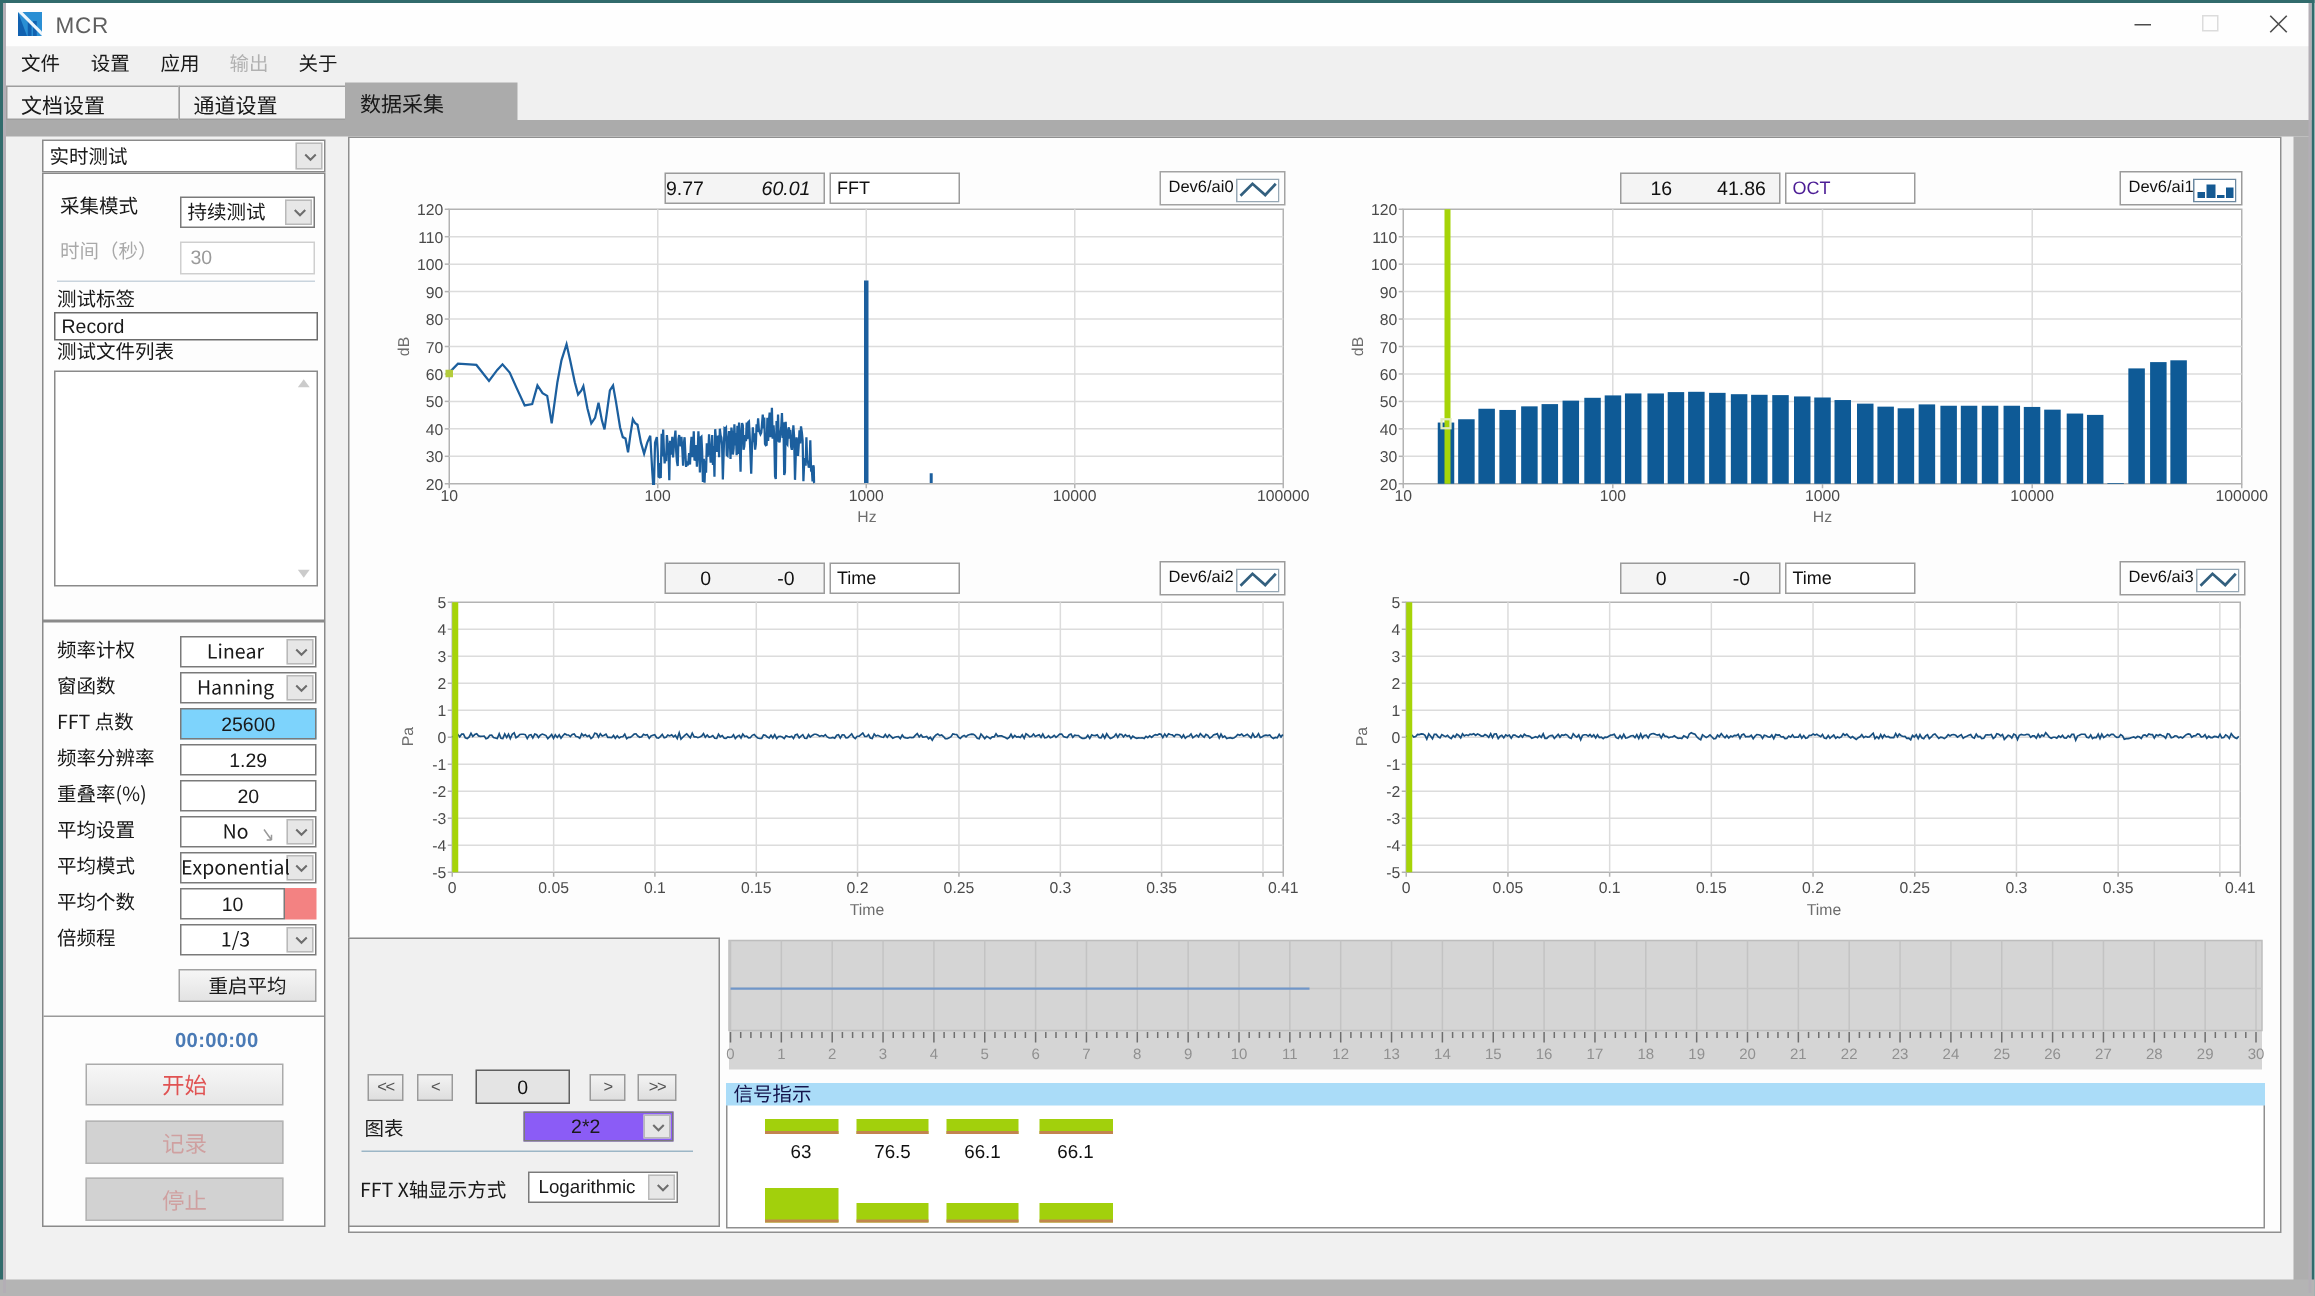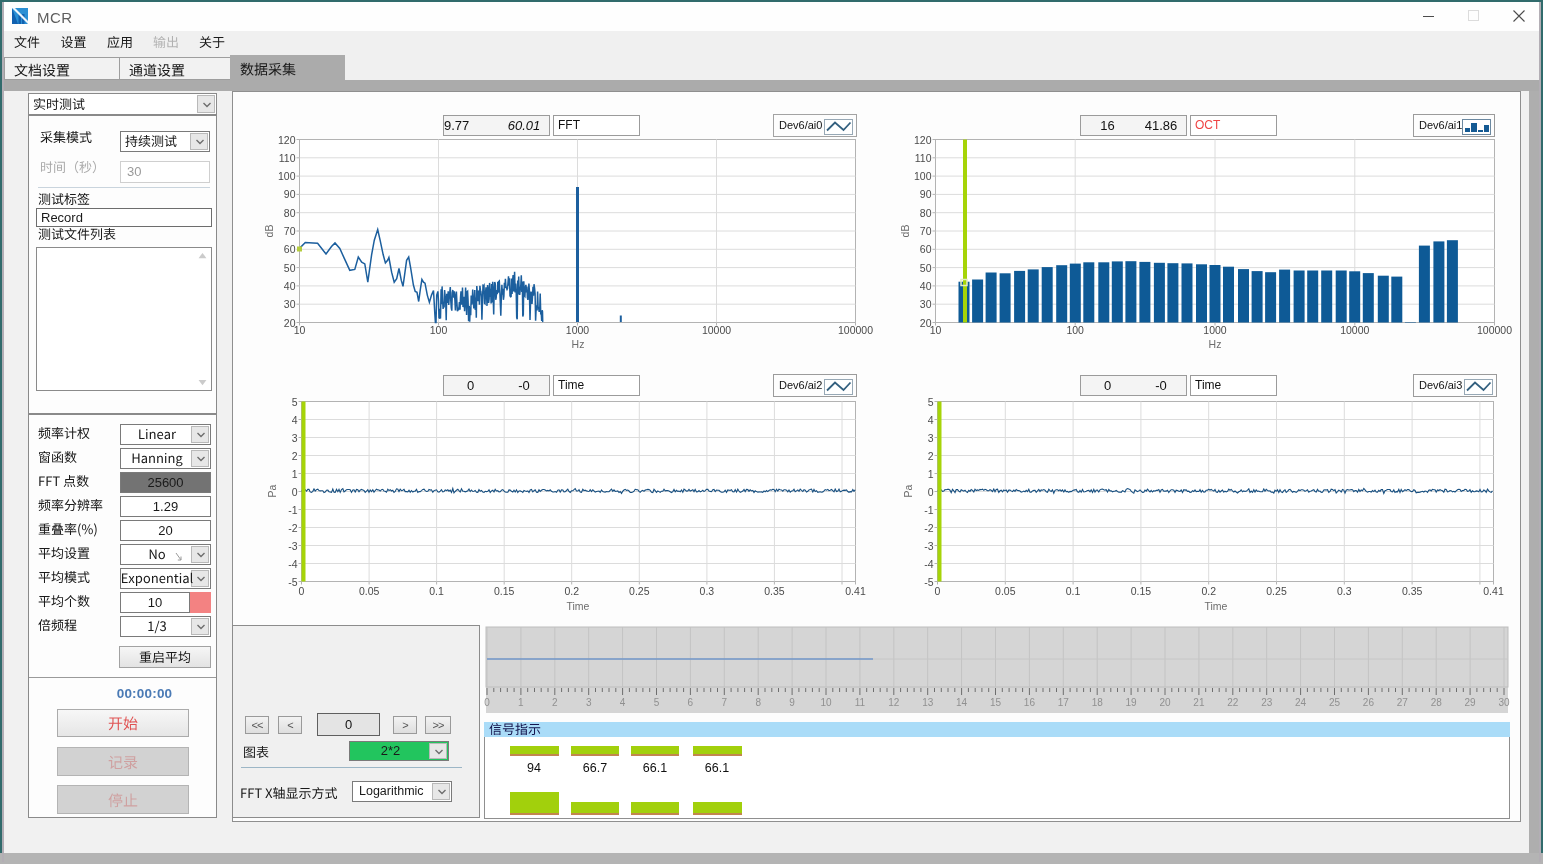--- a/index.html
+++ b/index.html
@@ -55,21 +55,21 @@
     <svg style="position:absolute;right:4px;top:6px" width="10" height="8" viewBox="0 0 10 8">
       <path d="M1.5 2 L5 5.5 L8.5 2" stroke="#6e6e6e" stroke-width="1.4" fill="none"></path>
     </svg>
   </div>
 <div style="position:absolute;left:120px;top:448px;width:91px;height:21px;background:#fff;border:1px solid #7a7a7a;box-sizing:border-box;">
     <span style="position:absolute;right:1px;top:1px;bottom:1px;width:16px;background:#e7e7e7;border:1px solid #b9b9b9;"></span>
     <svg style="position:absolute;right:4px;top:6px" width="10" height="8" viewBox="0 0 10 8">
       <path d="M1.5 2 L5 5.5 L8.5 2" stroke="#6e6e6e" stroke-width="1.4" fill="none"></path>
     </svg>
   </div>
-<div style="position:absolute;left:120px;top:472px;width:91px;height:21px;background:#737373;border:1px solid #7a7a7a;box-sizing:border-box;font-size:13px;line-height:19px;text-align:center;color:#1a1a1a;">25600</div>
+<div style="position:absolute;left:120px;top:472px;width:91px;height:21px;background:#7dd3fc;border:1px solid #7a7a7a;box-sizing:border-box;font-size:13px;line-height:19px;text-align:center;color:#1a1a1a;">25600</div>
 <div style="position:absolute;left:120px;top:496px;width:91px;height:21px;background:#fff;border:1px solid #7a7a7a;box-sizing:border-box;font-size:13px;line-height:19px;text-align:center;color:#1a1a1a;">1.29</div>
 <div style="position:absolute;left:120px;top:520px;width:91px;height:21px;background:#fff;border:1px solid #7a7a7a;box-sizing:border-box;font-size:13px;line-height:19px;text-align:center;color:#1a1a1a;">20</div>
 <div style="position:absolute;left:120px;top:544px;width:91px;height:21px;background:#fff;border:1px solid #7a7a7a;box-sizing:border-box;">
     <span style="position:absolute;right:1px;top:1px;bottom:1px;width:16px;background:#e7e7e7;border:1px solid #b9b9b9;"></span>
     <svg style="position:absolute;right:4px;top:6px" width="10" height="8" viewBox="0 0 10 8">
       <path d="M1.5 2 L5 5.5 L8.5 2" stroke="#6e6e6e" stroke-width="1.4" fill="none"></path>
     </svg>
   </div>
 <div style="position:absolute;left:120px;top:568px;width:91px;height:21px;background:#fff;border:1px solid #7a7a7a;box-sizing:border-box;">
     <span style="position:absolute;right:1px;top:1px;bottom:1px;width:16px;background:#e7e7e7;border:1px solid #b9b9b9;"></span>
@@ -100,21 +100,21 @@
   </div>
 <div style="position:absolute;left:553px;top:115px;width:87px;height:21px;background:#fff;border:1px solid #9b9b9b;font-size:12px;line-height:19px;padding-left:4px;color:#111;">FFT</div>
 <div style="position:absolute;left:773px;top:113.5px;width:84px;height:23px;background:#fdfdfd;border:1px solid #a3a3a3;font-size:11px;line-height:21px;padding-left:5px;color:#111;">Dev6/ai0<svg style="position:absolute;right:3px;top:4px" width="29" height="16" viewBox="0 0 29 16">
       <rect x="0.5" y="0.5" width="28" height="15" fill="#fff" stroke="#97a8b5"></rect>
       <path d="M3 11.5 L11 3.5 L19.5 11 L26.5 3.5" stroke="#33607f" stroke-width="1.8" fill="none"></path>
     </svg></div>
 <div style="position:absolute;left:1080px;top:115px;width:107px;height:21px;background:#f4f4f4;border:1px solid #9b9b9b;">
     <span style="position:absolute;left:0;width:53px;text-align:center;font-size:13px;line-height:19px;color:#111;">16</span>
     <span style="position:absolute;left:53px;width:54px;text-align:center;font-size:13px;line-height:19px;color:#111;">41.86</span>
   </div>
-<div style="position:absolute;left:1190px;top:115px;width:87px;height:21px;background:#fff;border:1px solid #9b9b9b;font-size:12px;line-height:19px;padding-left:4px;color:#ef4444;">OCT</div>
+<div style="position:absolute;left:1190px;top:115px;width:87px;height:21px;background:#fff;border:1px solid #9b9b9b;font-size:12px;line-height:19px;padding-left:4px;color:#4c1d95;">OCT</div>
 <div style="position:absolute;left:1413px;top:113.5px;width:82px;height:23px;background:#fdfdfd;border:1px solid #9b9b9b;font-size:11px;line-height:21px;padding-left:5px;color:#111;">Dev6/ai1<svg style="position:absolute;right:3px;top:4px" width="29" height="16" viewBox="0 0 29 16">
       <rect x="0.5" y="0.5" width="28" height="15" fill="#fff" stroke="#6b88a0"></rect>
       <rect x="3" y="9" width="5" height="4" fill="#155a93"></rect>
       <rect x="9" y="4" width="6" height="9" fill="#155a93"></rect>
       <rect x="16" y="11" width="5" height="2" fill="#155a93"></rect>
       <rect x="22" y="6" width="5" height="7" fill="#155a93"></rect>
     </svg></div>
 <div style="position:absolute;left:443px;top:375px;width:107px;height:21px;background:#f4f4f4;border:1px solid #9b9b9b;">
     <span style="position:absolute;left:0;width:53px;text-align:center;font-size:13px;line-height:19px;color:#111;">0</span>
     <span style="position:absolute;left:53px;width:54px;text-align:center;font-size:13px;line-height:19px;color:#111;">-0</span>
@@ -402,21 +402,21 @@
     <text x="911.5" y="491" text-anchor="middle" font-size="10.5" fill="#6d6d6d" transform="rotate(-90 911.5 491)">Pa</text>
     <path d="M937.5,490.7 L938.8,491.4 L940.0,489.1 L941.2,490.0 L942.5,491.4 L943.8,491.0 L945.0,489.6 L946.2,489.7 L947.5,489.3 L948.8,489.4 L950.0,490.2 L951.2,492.7 L952.5,489.3 L953.8,490.8 L955.0,492.5 L956.2,489.5 L957.5,489.6 L958.8,491.2 L960.0,491.9 L961.2,489.7 L962.5,490.5 L963.8,491.1 L965.0,490.2 L966.2,491.6 L967.5,492.4 L968.8,490.3 L970.0,491.4 L971.2,489.5 L972.5,490.3 L973.8,491.9 L975.0,489.2 L976.2,490.6 L977.5,489.9 L978.8,490.4 L980.0,489.4 L981.2,489.7 L982.5,489.2 L983.8,490.3 L985.0,489.3 L986.2,489.8 L987.5,490.7 L988.8,490.7 L990.0,489.7 L991.2,490.3 L992.5,491.6 L993.8,489.1 L995.0,491.7 L996.2,489.4 L997.5,489.2 L998.8,492.4 L1000.0,490.8 L1001.2,490.2 L1002.5,491.9 L1003.8,489.9 L1005.0,490.7 L1006.2,490.0 L1007.5,492.1 L1008.8,490.1 L1010.0,490.0 L1011.2,490.9 L1012.5,491.5 L1013.8,490.1 L1015.0,491.4 L1016.2,489.5 L1017.5,490.5 L1018.8,490.6 L1020.0,491.0 L1021.2,492.2 L1022.5,491.7 L1023.8,491.1 L1025.0,491.8 L1026.2,490.3 L1027.5,491.6 L1028.8,489.2 L1030.0,492.2 L1031.2,492.2 L1032.5,490.9 L1033.8,490.4 L1035.0,490.3 L1036.2,492.3 L1037.5,490.9 L1038.8,489.5 L1040.0,491.5 L1041.2,489.9 L1042.5,490.2 L1043.8,489.6 L1045.0,490.2 L1046.2,491.7 L1047.5,492.3 L1048.8,489.2 L1050.0,490.6 L1051.2,491.4 L1052.5,489.9 L1053.8,493.2 L1055.0,490.3 L1056.2,489.8 L1057.5,489.8 L1058.8,490.8 L1060.0,489.7 L1061.2,491.2 L1062.5,489.9 L1063.8,492.0 L1065.0,489.9 L1066.2,491.7 L1067.5,491.4 L1068.8,492.4 L1070.0,491.4 L1071.2,491.6 L1072.5,490.8 L1073.8,490.1 L1075.0,489.9 L1076.2,489.5 L1077.5,491.8 L1078.8,492.3 L1080.0,490.4 L1081.2,492.2 L1082.5,489.5 L1083.8,492.0 L1085.0,491.8 L1086.2,491.2 L1087.5,490.5 L1088.8,490.4 L1090.0,491.8 L1091.2,489.8 L1092.5,492.4 L1093.8,489.3 L1095.0,492.1 L1096.2,490.3 L1097.5,490.1 L1098.8,492.0 L1100.0,489.8 L1101.2,489.2 L1102.5,489.1 L1103.8,489.7 L1105.0,490.1 L1106.2,489.7 L1107.5,492.0 L1108.8,489.4 L1110.0,490.9 L1111.2,490.9 L1112.5,491.8 L1113.8,491.3 L1115.0,491.3 L1116.2,490.5 L1117.5,491.5 L1118.8,492.2 L1120.0,492.0 L1121.2,492.4 L1122.5,490.6 L1123.8,491.2 L1125.0,492.0 L1126.2,489.3 L1127.5,488.5 L1128.8,489.1 L1130.0,489.5 L1131.2,491.2 L1132.5,492.4 L1133.8,493.2 L1135.0,489.9 L1136.2,490.7 L1137.5,491.7 L1138.8,490.9 L1140.0,489.9 L1141.2,491.2 L1142.5,492.5 L1143.8,492.3 L1145.0,490.1 L1146.2,491.1 L1147.5,489.1 L1148.8,490.7 L1150.0,491.9 L1151.2,490.3 L1152.5,492.0 L1153.8,490.7 L1155.0,491.2 L1156.2,490.3 L1157.5,490.4 L1158.8,489.5 L1160.0,492.3 L1161.2,490.0 L1162.5,489.4 L1163.8,491.2 L1165.0,491.0 L1166.2,491.1 L1167.5,490.2 L1168.8,492.5 L1170.0,490.8 L1171.2,489.7 L1172.5,489.8 L1173.8,490.3 L1175.0,492.3 L1176.2,490.2 L1177.5,490.5 L1178.8,491.3 L1180.0,491.4 L1181.2,490.0 L1182.5,492.5 L1183.8,489.7 L1185.0,490.1 L1186.2,489.9 L1187.5,491.3 L1188.8,491.1 L1190.0,492.4 L1191.2,492.3 L1192.5,490.7 L1193.8,491.5 L1195.0,489.9 L1196.2,491.6 L1197.5,491.4 L1198.8,491.5 L1200.0,489.7 L1201.2,492.1 L1202.5,490.4 L1203.8,492.2 L1205.0,491.9 L1206.2,490.2 L1207.5,490.3 L1208.8,489.3 L1210.0,490.1 L1211.2,489.5 L1212.5,490.4 L1213.8,491.1 L1215.0,489.6 L1216.2,492.0 L1217.5,492.3 L1218.8,490.3 L1220.0,492.2 L1221.2,491.0 L1222.5,490.0 L1223.8,492.2 L1225.0,491.2 L1226.2,491.9 L1227.5,491.3 L1228.8,489.2 L1230.0,490.3 L1231.2,489.4 L1232.5,490.9 L1233.8,492.0 L1235.0,491.0 L1236.2,492.0 L1237.5,493.0 L1238.8,491.8 L1240.0,491.2 L1241.2,489.8 L1242.5,491.8 L1243.8,490.9 L1245.0,491.4 L1246.2,491.3 L1247.5,490.1 L1248.8,488.8 L1250.0,492.4 L1251.2,491.1 L1252.5,492.4 L1253.8,489.7 L1255.0,492.0 L1256.2,489.9 L1257.5,491.3 L1258.8,491.0 L1260.0,491.7 L1261.2,491.7 L1262.5,491.7 L1263.8,489.0 L1265.0,491.2 L1266.2,489.4 L1267.5,490.5 L1268.8,491.0 L1270.0,490.9 L1271.2,492.2 L1272.5,492.1 L1273.8,493.2 L1275.0,490.2 L1276.2,491.3 L1277.5,489.8 L1278.8,492.4 L1280.0,489.7 L1281.2,491.9 L1282.5,492.5 L1283.8,490.6 L1285.0,489.8 L1286.2,492.4 L1287.5,491.3 L1288.8,489.8 L1290.0,489.3 L1291.2,490.7 L1292.5,492.3 L1293.8,491.4 L1295.0,491.7 L1296.2,492.4 L1297.5,491.4 L1298.8,489.7 L1300.0,490.6 L1301.2,489.8 L1302.5,489.7 L1303.8,490.2 L1305.0,491.4 L1306.2,490.6 L1307.5,489.8 L1308.8,492.2 L1310.0,491.3 L1311.2,490.9 L1312.5,490.2 L1313.8,489.7 L1315.0,491.6 L1316.2,492.1 L1317.5,489.4 L1318.8,491.2 L1320.0,491.0 L1321.2,492.4 L1322.5,492.2 L1323.8,490.0 L1325.0,489.9 L1326.2,490.0 L1327.5,489.7 L1328.8,492.3 L1330.0,491.4 L1331.2,489.2 L1332.5,489.5 L1333.8,490.6 L1335.0,489.7 L1336.2,493.0 L1337.5,491.6 L1338.8,490.1 L1340.0,490.6 L1341.2,492.0 L1342.5,489.4 L1343.8,490.1 L1345.0,493.1 L1346.2,490.2 L1347.5,489.6 L1348.8,490.0 L1350.0,490.0 L1351.2,489.5 L1352.5,489.7 L1353.8,491.6 L1355.0,490.6 L1356.2,490.5 L1357.5,492.2 L1358.8,489.5 L1360.0,491.5 L1361.2,490.0 L1362.5,490.7 L1363.8,488.5 L1365.0,489.9 L1366.2,491.4 L1367.5,492.2 L1368.8,491.5 L1370.0,491.5 L1371.2,492.1 L1372.5,490.6 L1373.8,491.6 L1375.0,490.2 L1376.2,492.0 L1377.5,492.1 L1378.8,490.4 L1380.0,491.5 L1381.2,489.6 L1382.5,489.5 L1383.8,493.5 L1385.0,490.7 L1386.2,490.2 L1387.5,489.5 L1388.8,489.5 L1390.0,489.6 L1391.2,491.5 L1392.5,491.9 L1393.8,489.9 L1395.0,492.4 L1396.2,491.6 L1397.5,491.8 L1398.8,489.4 L1400.0,492.4 L1401.2,489.4 L1402.5,491.7 L1403.8,490.7 L1405.0,489.7 L1406.2,490.6 L1407.5,489.6 L1408.8,489.5 L1410.0,490.7 L1411.2,491.6 L1412.5,491.5 L1413.8,489.7 L1415.0,490.5 L1416.2,492.8 L1417.5,492.4 L1418.8,492.4 L1420.0,492.1 L1421.2,491.7 L1422.5,491.3 L1423.8,492.0 L1425.0,491.0 L1426.2,491.2 L1427.5,492.3 L1428.8,490.2 L1430.0,489.9 L1431.2,490.9 L1432.5,489.3 L1433.8,489.7 L1435.0,489.7 L1436.2,492.1 L1437.5,489.9 L1438.8,490.5 L1440.0,489.7 L1441.2,490.3 L1442.5,490.8 L1443.8,492.2 L1445.0,489.2 L1446.2,489.5 L1447.5,491.8 L1448.8,491.5 L1450.0,490.6 L1451.2,490.7 L1452.5,491.9 L1453.8,491.3 L1455.0,492.0 L1456.2,490.9 L1457.5,489.8 L1458.8,489.3 L1460.0,489.5 L1461.2,491.5 L1462.5,490.6 L1463.8,490.4 L1465.0,489.3 L1466.2,489.5 L1467.5,491.3 L1468.8,491.0 L1470.0,489.8 L1471.2,492.2 L1472.5,490.8 L1473.8,491.7 L1475.0,491.7 L1476.2,490.9 L1477.5,491.1 L1478.8,491.7 L1480.0,489.5 L1481.2,491.9 L1482.5,491.7 L1483.8,489.9 L1485.0,490.7 L1486.2,492.3 L1487.5,489.1 L1488.8,490.8 L1490.0,491.9 L1491.2,492.4 L1492.5,490.8" stroke="#174f80" stroke-width="1.1" fill="none"></path>
     <line x1="939.5" y1="401.5" x2="939.5" y2="581.5" stroke="#a6d408" stroke-width="4"></line>
   </svg>
 <div style="position:absolute;left:232px;top:625px;width:248px;height:193px;background:#f0f0f0;border:1px solid #8c8c8c;"></div>
 <div style="position:absolute;left:245px;top:716px;width:24px;height:18px;background:linear-gradient(#f3f3f3,#dedede);border:1px solid #9a9a9a;font-size:11px;line-height:16px;text-align:center;color:#555;letter-spacing:-1px;">&lt;&lt;</div>
 <div style="position:absolute;left:278px;top:716px;width:24px;height:18px;background:linear-gradient(#f3f3f3,#dedede);border:1px solid #9a9a9a;font-size:11px;line-height:16px;text-align:center;color:#555;letter-spacing:-1px;">&lt;</div>
 <div style="position:absolute;left:317px;top:713px;width:63px;height:23px;background:#e4e4e4;border:1px solid #5f5f5f;font-size:13px;line-height:21px;text-align:center;color:#111;">0</div>
 <div style="position:absolute;left:393px;top:716px;width:24px;height:18px;background:linear-gradient(#f3f3f3,#dedede);border:1px solid #9a9a9a;font-size:11px;line-height:16px;text-align:center;color:#555;letter-spacing:-1px;">&gt;</div>
 <div style="position:absolute;left:425px;top:716px;width:26px;height:18px;background:linear-gradient(#f3f3f3,#dedede);border:1px solid #9a9a9a;font-size:11px;line-height:16px;text-align:center;color:#555;letter-spacing:-1px;">&gt;&gt;</div>
-<div style="position:absolute;left:349px;top:741px;width:100px;height:20px;background:#22c55e;border:1px solid #7a7a7a;box-sizing:border-box;">
+<div style="position:absolute;left:349px;top:741px;width:100px;height:20px;background:#8b5cf6;border:1px solid #7a7a7a;box-sizing:border-box;">
     <span style="position:absolute;left:0;right:17px;top:0;bottom:0;font-size:13px;line-height:18px;text-align:center;color:#1a1a1a;">2*2</span>
     <span style="position:absolute;right:1px;top:1px;bottom:1px;width:16px;background:#e7e7e7;border:1px solid #b9b9b9;"></span>
     <svg style="position:absolute;right:4px;top:6px" width="10" height="8" viewBox="0 0 10 8">
       <path d="M1.5 2 L5 5.5 L8.5 2" stroke="#6e6e6e" stroke-width="1.4" fill="none"></path>
     </svg>
   </div>
 <div style="position:absolute;left:241px;top:767px;width:221px;height:1px;background:#9cb6c6;"></div>
 <div style="position:absolute;left:352px;top:781px;width:100px;height:21px;background:#fff;border:1px solid #7a7a7a;box-sizing:border-box;">
     <span style="position:absolute;left:0;right:17px;top:0;bottom:0;font-size:12.5px;line-height:19px;text-align:left;padding-left:6px;color:#1a1a1a;">Logarithmic</span>
     <span style="position:absolute;right:1px;top:1px;bottom:1px;width:16px;background:#e7e7e7;border:1px solid #b9b9b9;"></span>
@@ -642,22 +642,22 @@
     <text x="1436.2" y="706" text-anchor="middle" font-size="10" fill="#909090">28</text>
     <text x="1470.1" y="706" text-anchor="middle" font-size="10" fill="#909090">29</text>
     <text x="1504.0" y="706" text-anchor="middle" font-size="10" fill="#909090">30</text>
   </svg>
 <div style="position:absolute;left:484px;top:722px;width:1026px;height:97px;background:#fff;border:1px solid #8f8f8f;"></div>
 <div style="position:absolute;left:484px;top:722px;width:1026px;height:15px;background:#aadcf8;"></div>
 <div style="position:absolute;left:510px;top:746px;width:49px;height:10px;background:#a2d00c;border-bottom:2px solid #c2854e;"></div>
 <div style="position:absolute;left:571px;top:746px;width:48px;height:10px;background:#a2d00c;border-bottom:2px solid #c2854e;"></div>
 <div style="position:absolute;left:631px;top:746px;width:48px;height:10px;background:#a2d00c;border-bottom:2px solid #c2854e;"></div>
 <div style="position:absolute;left:693px;top:746px;width:49px;height:10px;background:#a2d00c;border-bottom:2px solid #c2854e;"></div>
-<div style="position:absolute;left:504px;top:761px;width:60px;height:13px;font-size:12.5px;color:#111;text-align:center;">94</div>
-<div style="position:absolute;left:565px;top:761px;width:60px;height:13px;font-size:12.5px;color:#111;text-align:center;">66.7</div>
+<div style="position:absolute;left:504px;top:761px;width:60px;height:13px;font-size:12.5px;color:#111;text-align:center;">63</div>
+<div style="position:absolute;left:565px;top:761px;width:60px;height:13px;font-size:12.5px;color:#111;text-align:center;">76.5</div>
 <div style="position:absolute;left:625px;top:761px;width:60px;height:13px;font-size:12.5px;color:#111;text-align:center;">66.1</div>
 <div style="position:absolute;left:687px;top:761px;width:60px;height:13px;font-size:12.5px;color:#111;text-align:center;">66.1</div>
 <div style="position:absolute;left:510px;top:792px;width:49px;height:23px;background:#a2d00c;border-bottom:2px solid #c2854e;"></div>
 <div style="position:absolute;left:571px;top:802px;width:48px;height:13px;background:#a2d00c;border-bottom:2px solid #c2854e;"></div>
 <div style="position:absolute;left:631px;top:802px;width:48px;height:13px;background:#a2d00c;border-bottom:2px solid #c2854e;"></div>
 <div style="position:absolute;left:693px;top:802px;width:49px;height:13px;background:#a2d00c;border-bottom:2px solid #c2854e;"></div>
 <svg style="position:absolute;left:0;top:0;z-index:60;pointer-events:none" width="1543" height="864" viewBox="0 0 1543 864">
     <defs>
       <path id="g6587" d="M423 823C453 774 485 707 497 666L580 693C566 734 531 799 501 847ZM50 664V590H206C265 438 344 307 447 200C337 108 202 40 36 -7C51 -25 75 -60 83 -78C250 -24 389 48 502 146C615 46 751 -28 915 -73C928 -52 950 -20 967 -4C807 36 671 107 560 201C661 304 738 432 796 590H954V664ZM504 253C410 348 336 462 284 590H711C661 455 592 344 504 253Z"></path>
       <path id="g4EF6" d="M317 341V268H604V-80H679V268H953V341H679V562H909V635H679V828H604V635H470C483 680 494 728 504 775L432 790C409 659 367 530 309 447C327 438 359 420 373 409C400 451 425 504 446 562H604V341ZM268 836C214 685 126 535 32 437C45 420 67 381 75 363C107 397 137 437 167 480V-78H239V597C277 667 311 741 339 815Z"></path>

